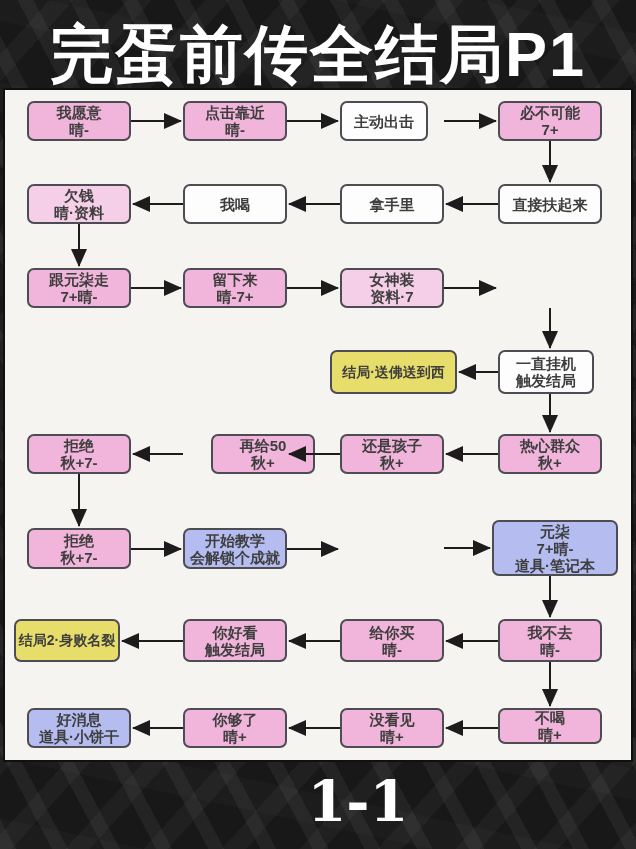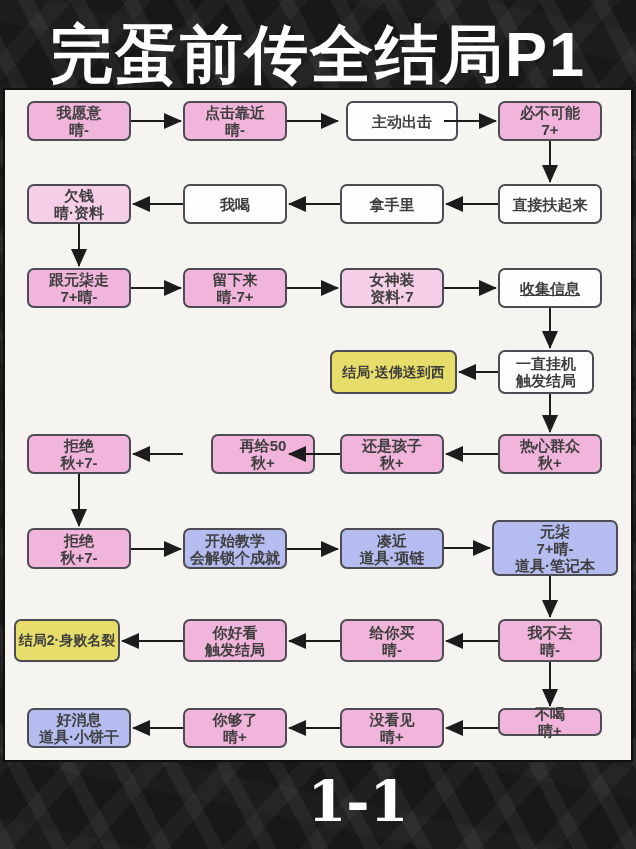--- a/index.html
+++ b/index.html
@@ -50,21 +50,21 @@
   <div class="panel"></div>
   <div class="layer" id="nodes-layer">
       <div class="node pink" style="left: 27px; top: 101px; width: 104px; height: 40px;">
         <div class="ln">我愿意</div>
         <div class="ln">晴-</div>
       </div>
       <div class="node pink" style="left: 183px; top: 101px; width: 104px; height: 40px;">
         <div class="ln">点击靠近</div>
         <div class="ln">晴-</div>
       </div>
-      <div class="node white" style="left: 340px; top: 101px; width: 112px; height: 40px; margin-left: 6px;">
+      <div class="node white" style="left: 340px; top: 101px; width: 88px; height: 40px;">
         <div class="ln">主动出击</div>
       </div>
       <div class="node pink" style="left: 498px; top: 101px; width: 104px; height: 40px;">
         <div class="ln">必不可能</div>
         <div class="ln">7+</div>
       </div>
       <div class="node light_pink" style="left: 27px; top: 184px; width: 104px; height: 40px;">
         <div class="ln">欠钱</div>
         <div class="ln">晴·资料</div>
       </div>
@@ -82,23 +82,20 @@
         <div class="ln">7+晴-</div>
       </div>
       <div class="node pink" style="left: 183px; top: 268px; width: 104px; height: 40px;">
         <div class="ln">留下来</div>
         <div class="ln">晴-7+</div>
       </div>
       <div class="node light_pink" style="left: 340px; top: 268px; width: 104px; height: 40px;">
         <div class="ln">女神装</div>
         <div class="ln">资料·7</div>
       </div>
-      <div class="node white u" style="left: 498px; top: 268px; width: 104px; height: 40px;">
-        <div class="ln">收集信息</div>
-      </div>
       <div class="node yellow" style="left: 330px; top: 350px; width: 127px; height: 44px;">
         <div class="ln">结局·送佛送到西</div>
       </div>
       <div class="node white" style="left: 498px; top: 350px; width: 96px; height: 44px;">
         <div class="ln">一直挂机</div>
         <div class="ln">触发结局</div>
       </div>
       <div class="node pink" style="left: 27px; top: 434px; width: 104px; height: 40px;">
         <div class="ln">拒绝</div>
         <div class="ln">秋+7-</div>
@@ -115,24 +112,20 @@
         <div class="ln">热心群众</div>
         <div class="ln">秋+</div>
       </div>
       <div class="node pink" style="left: 27px; top: 528px; width: 104px; height: 41px;">
         <div class="ln">拒绝</div>
         <div class="ln">秋+7-</div>
       </div>
       <div class="node blue" style="left: 183px; top: 528px; width: 104px; height: 41px;">
         <div class="ln">开始教学</div>
         <div class="ln">会解锁个成就</div>
-      </div>
-      <div class="node blue" style="left: 340px; top: 528px; width: 104px; height: 41px;">
-        <div class="ln">凑近</div>
-        <div class="ln">道具·项链</div>
       </div>
       <div class="node blue" style="left: 492px; top: 520px; width: 126px; height: 56px;">
         <div class="ln">元柒</div>
         <div class="ln">7+晴-</div>
         <div class="ln">道具·笔记本</div>
       </div>
       <div class="node yellow" style="left: 14px; top: 619px; width: 106px; height: 43px;">
         <div class="ln">结局2·身败名裂</div>
       </div>
       <div class="node pink" style="left: 183px; top: 619px; width: 104px; height: 43px;">
@@ -152,21 +145,21 @@
         <div class="ln">道具·小饼干</div>
       </div>
       <div class="node pink" style="left: 183px; top: 708px; width: 104px; height: 40px;">
         <div class="ln">你够了</div>
         <div class="ln">晴+</div>
       </div>
       <div class="node pink" style="left: 340px; top: 708px; width: 104px; height: 40px;">
         <div class="ln">没看见</div>
         <div class="ln">晴+</div>
       </div>
-      <div class="node pink" style="left: 498px; top: 708px; width: 104px; height: 28px;">
+      <div class="node pink" style="left: 498px; top: 708px; width: 104px; height: 36px;">
         <div class="ln">不喝</div>
         <div class="ln">晴+</div>
       </div>
     </div>
   <div class="footer">1-1</div>
 <svg width="636" height="849" class="connectors">
       <defs>
         <marker id="ah" markerWidth="10" markerHeight="10" refX="8.5" refY="4" orient="auto">
           <path d="M0,0 L9,4 L0,8 Z" fill="#1c1c1c"></path>
         </marker>

